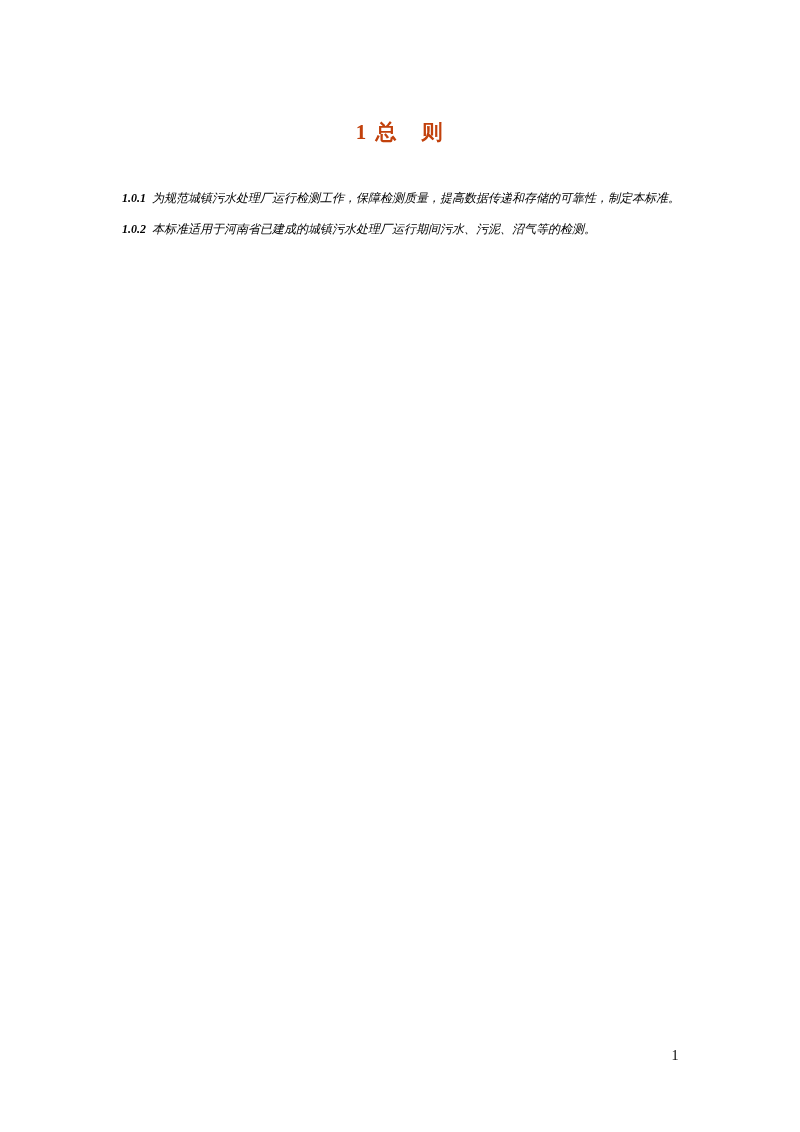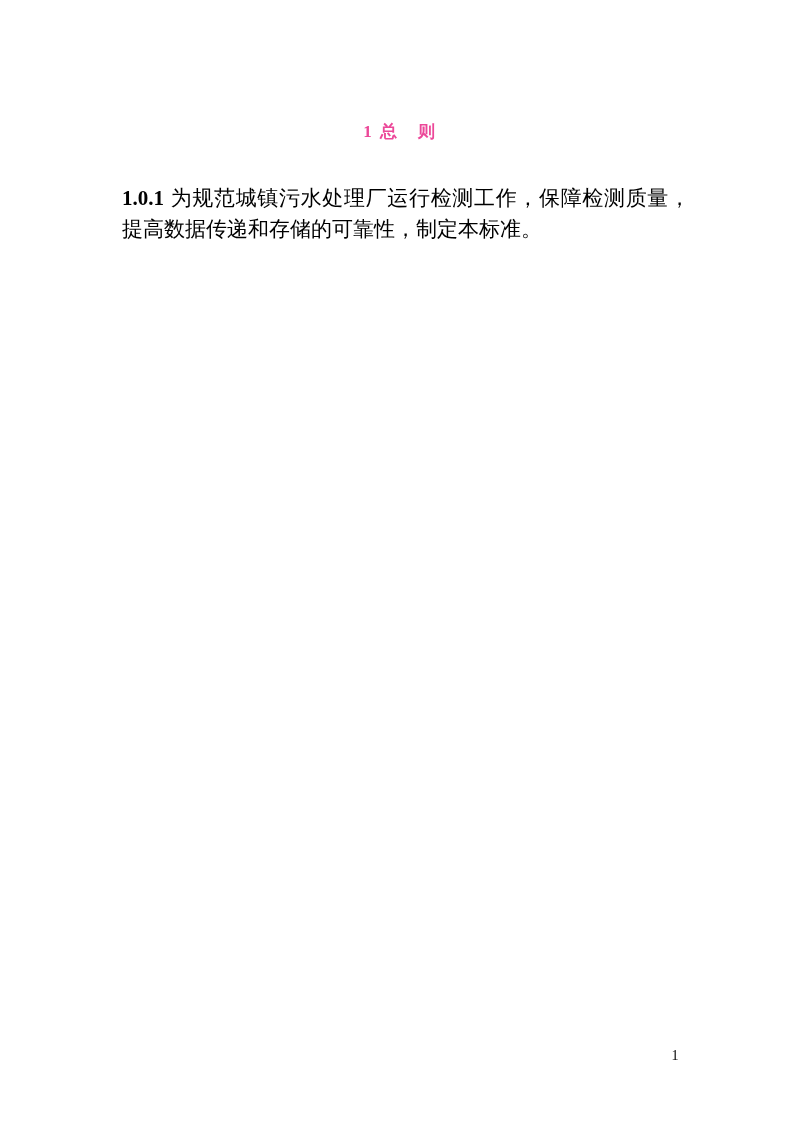--- a/index.html
+++ b/index.html
@@ -11,33 +11,34 @@
     position: relative;
     width: 800px;
     height: 1132px;
     background: #ffffff;
     color: #000000;
     overflow: hidden;
   }
   .doc-title {
     margin-top: 117px;
     text-align: center;
-    font-size: 17px;
+    font-size: 21px;
     line-height: 30px;
     font-weight: bold;
     letter-spacing: 2px;
-    color: #ec4899;
+    color: #c2410c;
   }
   .content {
     margin: 36px 110px 0 122px;
-    font-size: 21px;
+    font-size: 12px;
     line-height: 30.5px;
     text-align: justify;
     text-justify: inter-ideograph;
     color: #000000;
+    font-style: italic;
   }
   .clause {
     text-align: justify;
     text-align-last: left;
   }
   .clause-number {
     font-weight: bold;
     padding-right: 6px;
   }
   .page-number {
@@ -55,19 +56,20 @@
 <body>
 
 <div class="page">
 
   <div class="doc-title">1 总　则</div>
 
   <div class="content">
 
     <p class="clause"><span class="clause-number">1.0.1</span><span>为规范城镇污水处理厂运行检测工作，保障检测质量，提高数据传递和存储的可靠性，制定本标准。</span></p>
 
+    <p class="clause"><span class="clause-number">1.0.2</span><span>本标准适用于河南省已建成的城镇污水处理厂运行期间污水、污泥、沼气等的检测。</span></p>
 
 
   </div>
 
   <div class="page-number">1</div>
 
 </div>
 
 </body></html>

